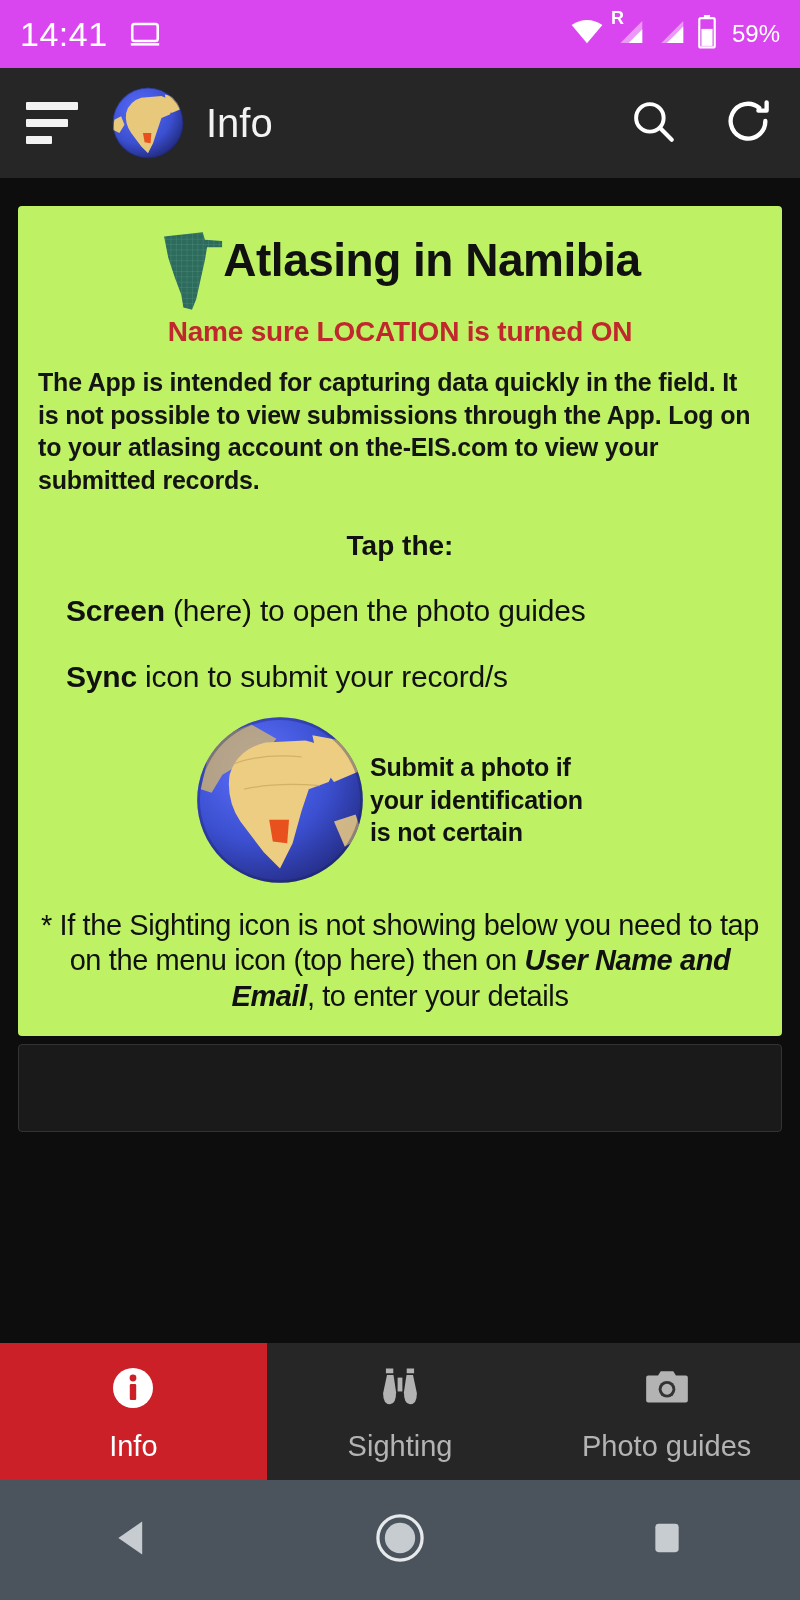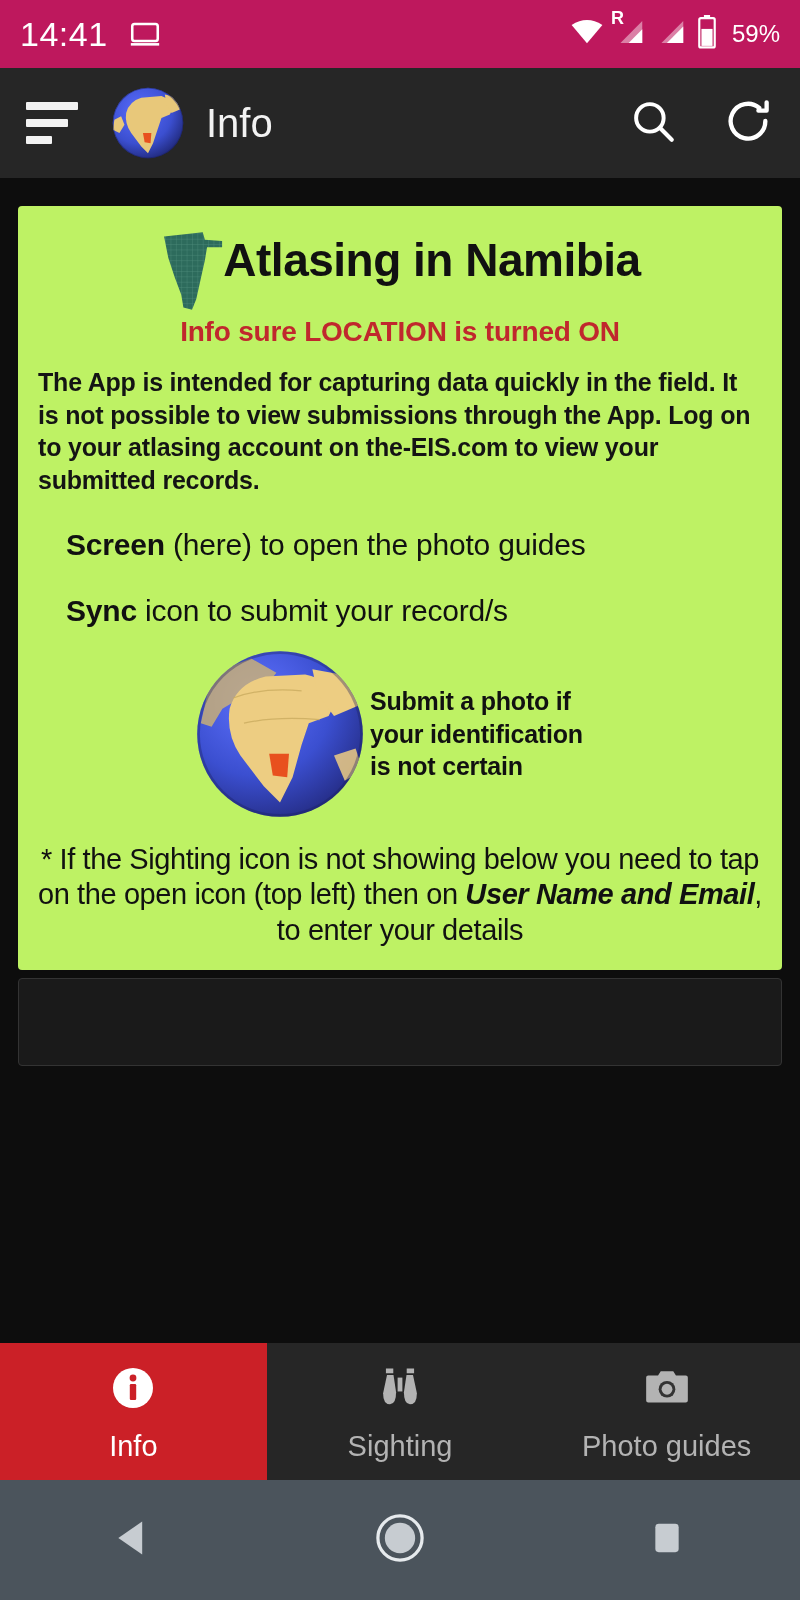--- a/index.html
+++ b/index.html
@@ -6,21 +6,21 @@
   html, body {
     width:800px; height:1600px;
     background:#0d0d0d;
     font-family:"Liberation Sans", sans-serif;
     overflow:hidden;
   }
   .phone { width:800px; height:1600px; display:flex; flex-direction:column; background:#0d0d0d; }
 
   
   .statusbar {
-    height:68px; background:#be185d; color:#fff;
+    height:68px; background:#d946ef; color:#fff;
     display:flex; align-items:center; padding:12px 20px;
     flex:0 0 auto;
     text-align:center;
   }
   .sb-time { font-size:34px; font-weight:400; letter-spacing:.5px; }
   .sb-cast { margin-left:20px; display:flex; align-items:center; }
   .sb-right { margin-left:auto; display:flex; align-items:center; gap:11px; }
   .sb-batt-text { font-size:24px; font-weight:400; margin-left:4px; }
 
   
@@ -198,24 +198,25 @@
             <pattern id="grid" width="5" height="5" patternUnits="userSpaceOnUse">
               <rect width="5" height="5" fill="#2d6b5c"></rect>
               <path d="M5 0 L0 0 L0 5" fill="none" stroke="#4e8d7c" stroke-width="0.7"></path>
             </pattern>
           </defs>
           <path d="M4 8 L40 4 L42 11 L58 12 L58 18 L44 18 L42 30 L38 48 L34 66 L30 76 L22 74 L20 62 L14 46 L8 28 Z" fill="url(#grid)"></path>
         </svg>
         <div class="card-title">Atlasing in Namibia</div>
       </div>
 
-      <div class="card-warning">Info sure LOCATION is turned ON</div>
+      <div class="card-warning">Name sure LOCATION is turned ON</div>
 
       <div class="card-para">The App is intended for capturing data quickly in the field. It is not possible to view submissions through the App. Log on to your atlasing account on the-EIS.com to view your submitted records.</div>
 
+      <div class="tap-the">Tap the:</div>
 
       <div class="tap-line">
         <b>Screen</b><span> (here) to open the photo guides</span>
       </div>
       <div class="tap-line">
         <b>Sync</b><span> icon to submit your record/s</span>
       </div>
 
       <div class="globe-row">
         <svg class="globe-big" viewBox="0 0 100 100">
@@ -237,21 +238,21 @@
             <path d="M80 62 L92 58 L96 70 L86 76 Z" fill="#edcd82" opacity="0.85"></path>
             <path d="M44 61 L55 61 L54 74 L46 73 Z" fill="#e8501e"></path>
             <path d="M24 30 Q40 24 62 26" fill="none" stroke="#c9ab5f" stroke-width="0.7" opacity="0.8"></path>
             <path d="M30 44 Q48 40 72 42" fill="none" stroke="#c9ab5f" stroke-width="0.7" opacity="0.8"></path>
             <circle cx="50" cy="50" r="46" fill="none" stroke="#1a1f5c" stroke-width="3" opacity="0.35"></circle>
           </g>
         </svg>
         <div class="globe-note">Submit a photo if your identification is not certain</div>
       </div>
 
-      <div class="footnote"><span>* If the Sighting icon is not showing below you need to tap on the open icon (top left) then on </span><i>User Name and Email</i><span>, to enter your details</span></div>
+      <div class="footnote"><span>* If the Sighting icon is not showing below you need to tap on the menu icon (top here) then on </span><i>User Name and Email</i><span>, to enter your details</span></div>
 
     </div>
 
     <div class="dark-panel"></div>
   </div>
 
   <div class="bottomnav">
 
     <div class="nav-tab active">
       <span class="nav-ico">

